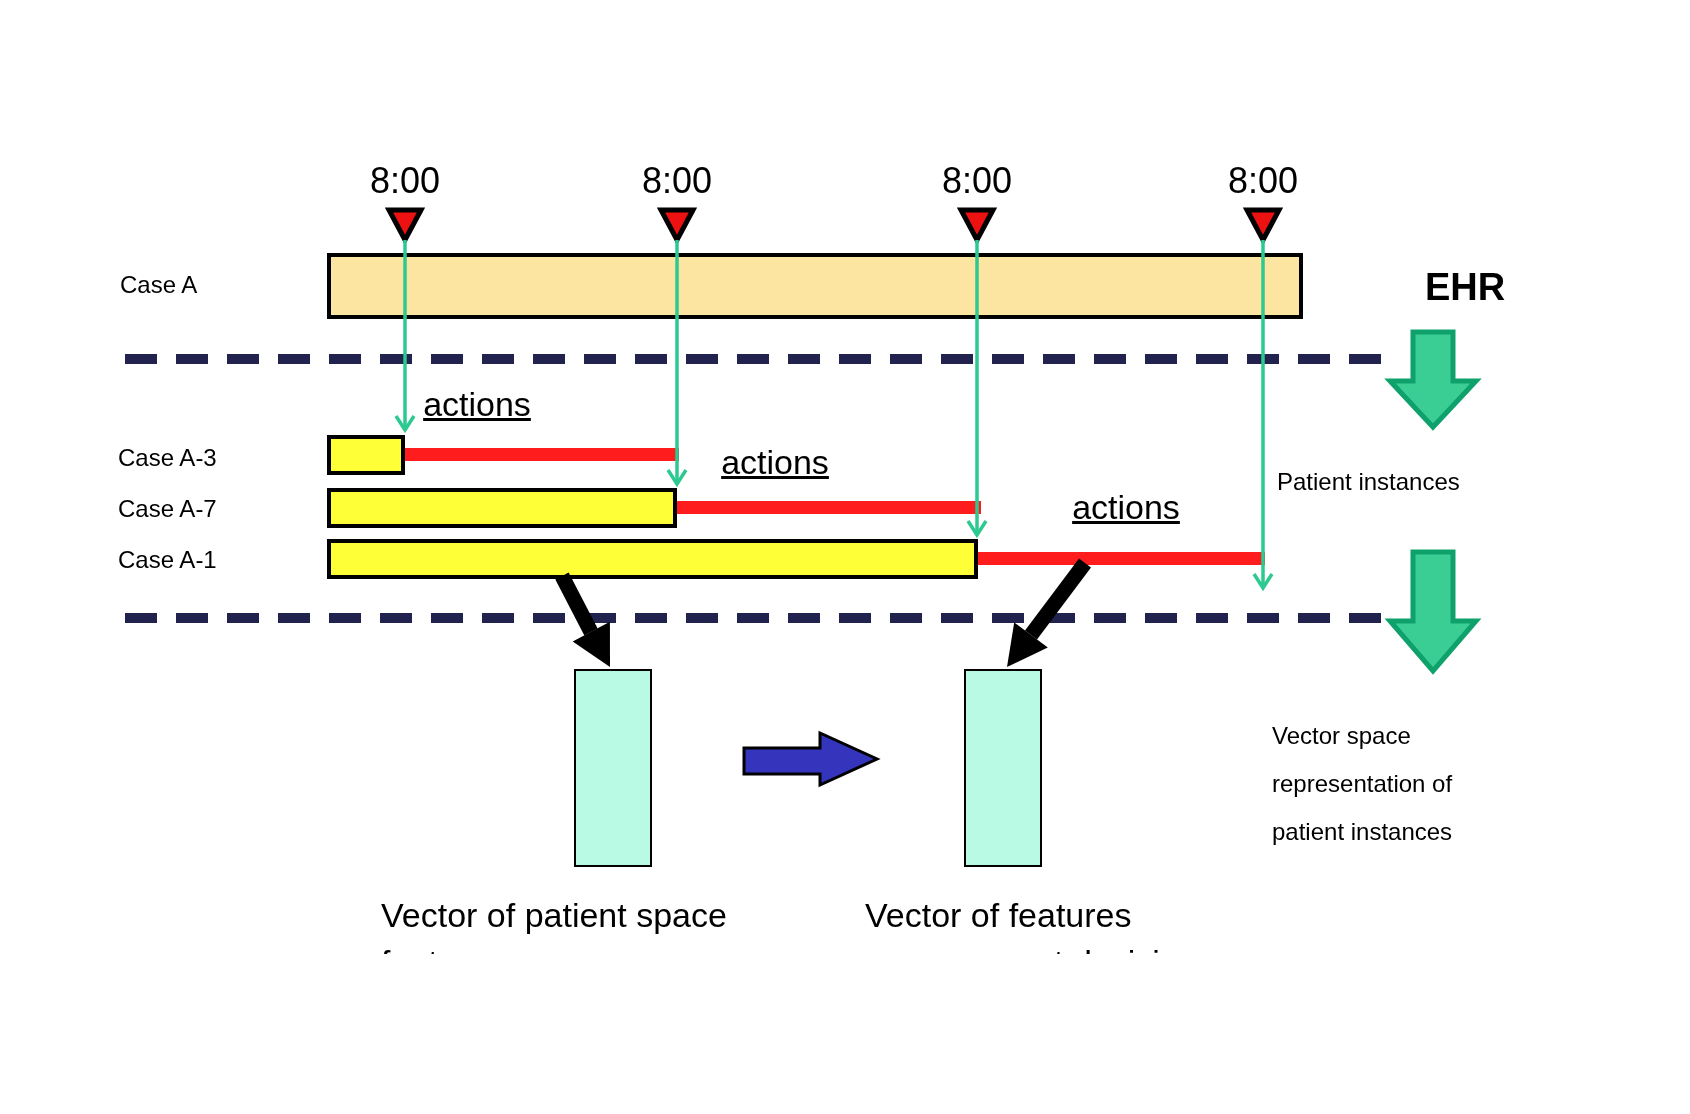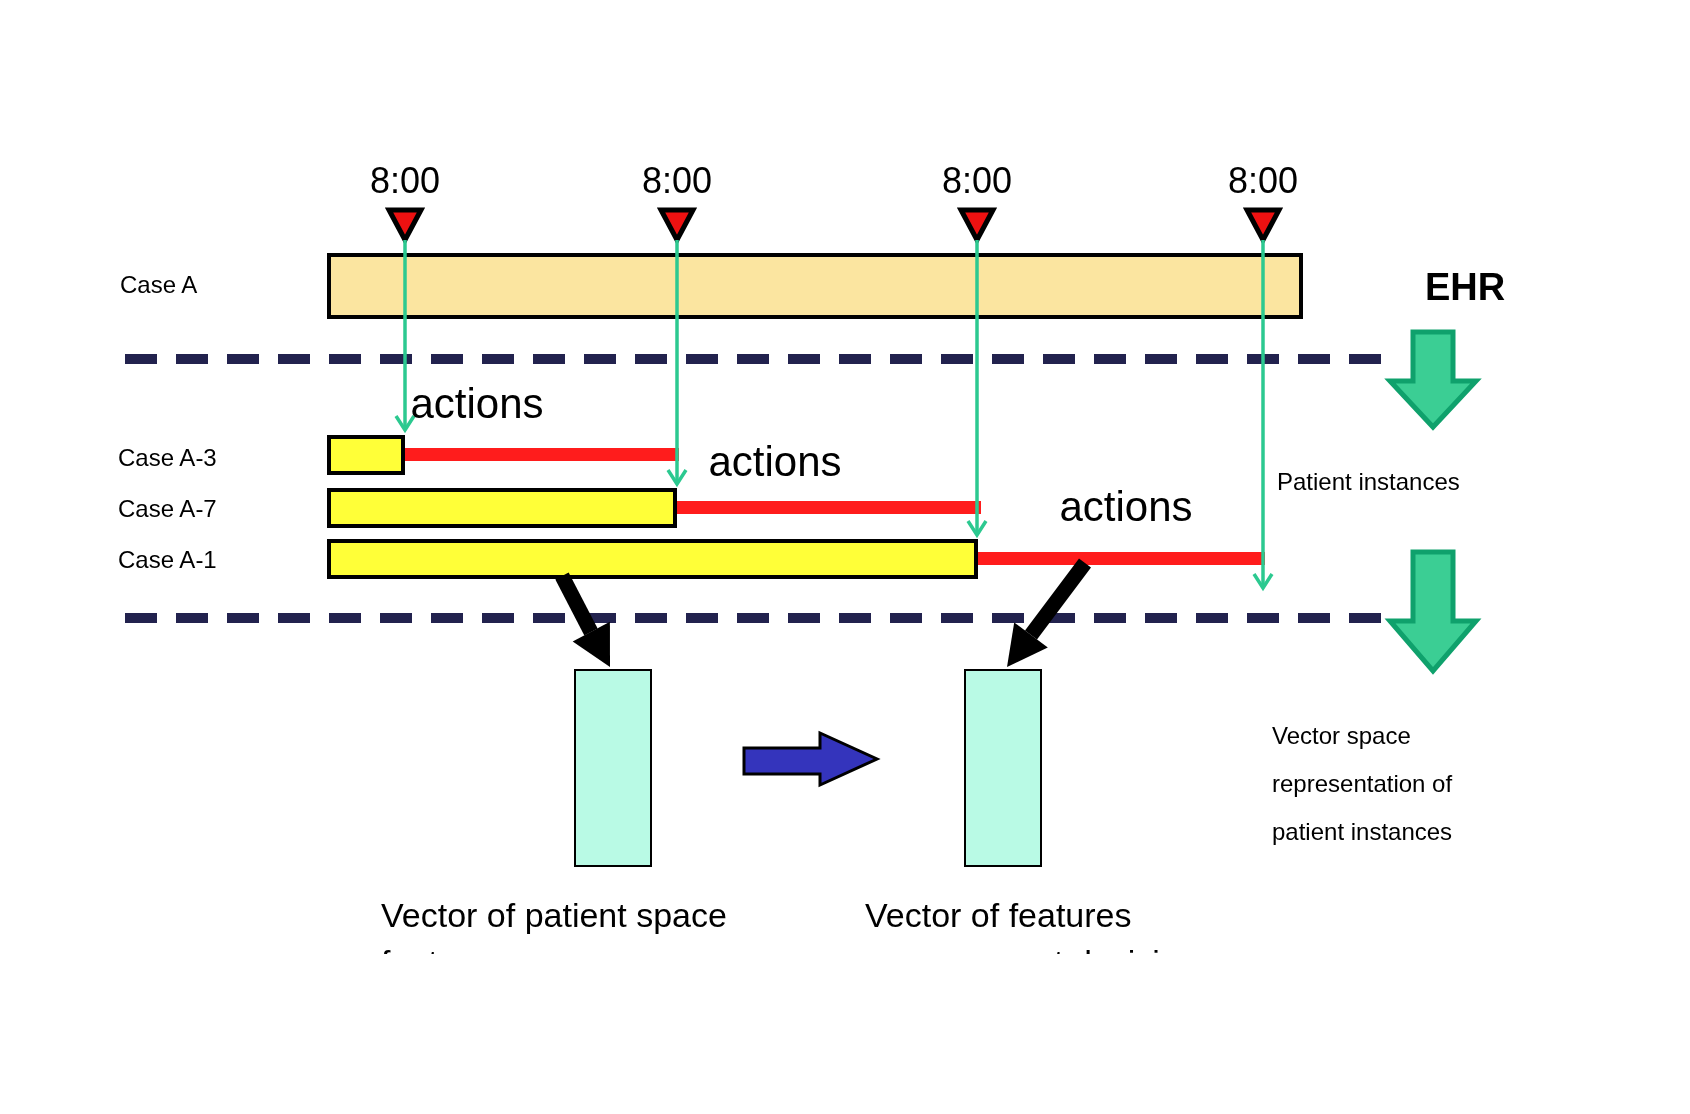--- a/index.html
+++ b/index.html
@@ -34,21 +34,21 @@
   .redline   { fill: var(--actions-line, #FF1C1C); }
   .blockarrow{ fill: var(--block-arrow-fill, #3BCE94); stroke: var(--block-arrow-stroke, #0FA16C); stroke-width: 5; stroke-linejoin: miter; }
   .blk-shaft { stroke: #000; stroke-width: 15; fill: none; }
   .blk-head  { fill: #000; stroke: none; }
   .bluearrow { fill: var(--transform-arrow-fill, #3434BC); stroke: #000; stroke-width: 3; stroke-linejoin: miter; }
 
   .lbl { position: absolute; z-index: 6; white-space: nowrap; }
   .time-label     { font-size: 36px; width: 140px; text-align: center; line-height: 40px; }
   .side-label     { font-size: 24px; font-weight: normal; line-height: 42px; }
   .ehr-label      { font-size: 38px; font-weight: bold; line-height: 42px; }
-  .actions-label  { font-size: 42px; line-height: 40px; transform: translateX(-50%); }
+  .actions-label  { font-size: 34px; line-height: 40px; transform: translateX(-50%); text-decoration: underline; }
   .caption        { font-size: 34px; line-height: 47px; white-space: pre-line; }
   .vspace-label   { font-size: 24px; font-weight: normal; line-height: 48px; white-space: pre-line; }
 </style>
 </head>
 <body>
 
 <div class="stage">
 
   <div class="bar ehr-bar" style="left:327px; top:253px; width:976px; height:66px;"></div>
   <div class="bar case-bar" style="left:327px; top:435px; width:78px;  height:40px;"></div>

